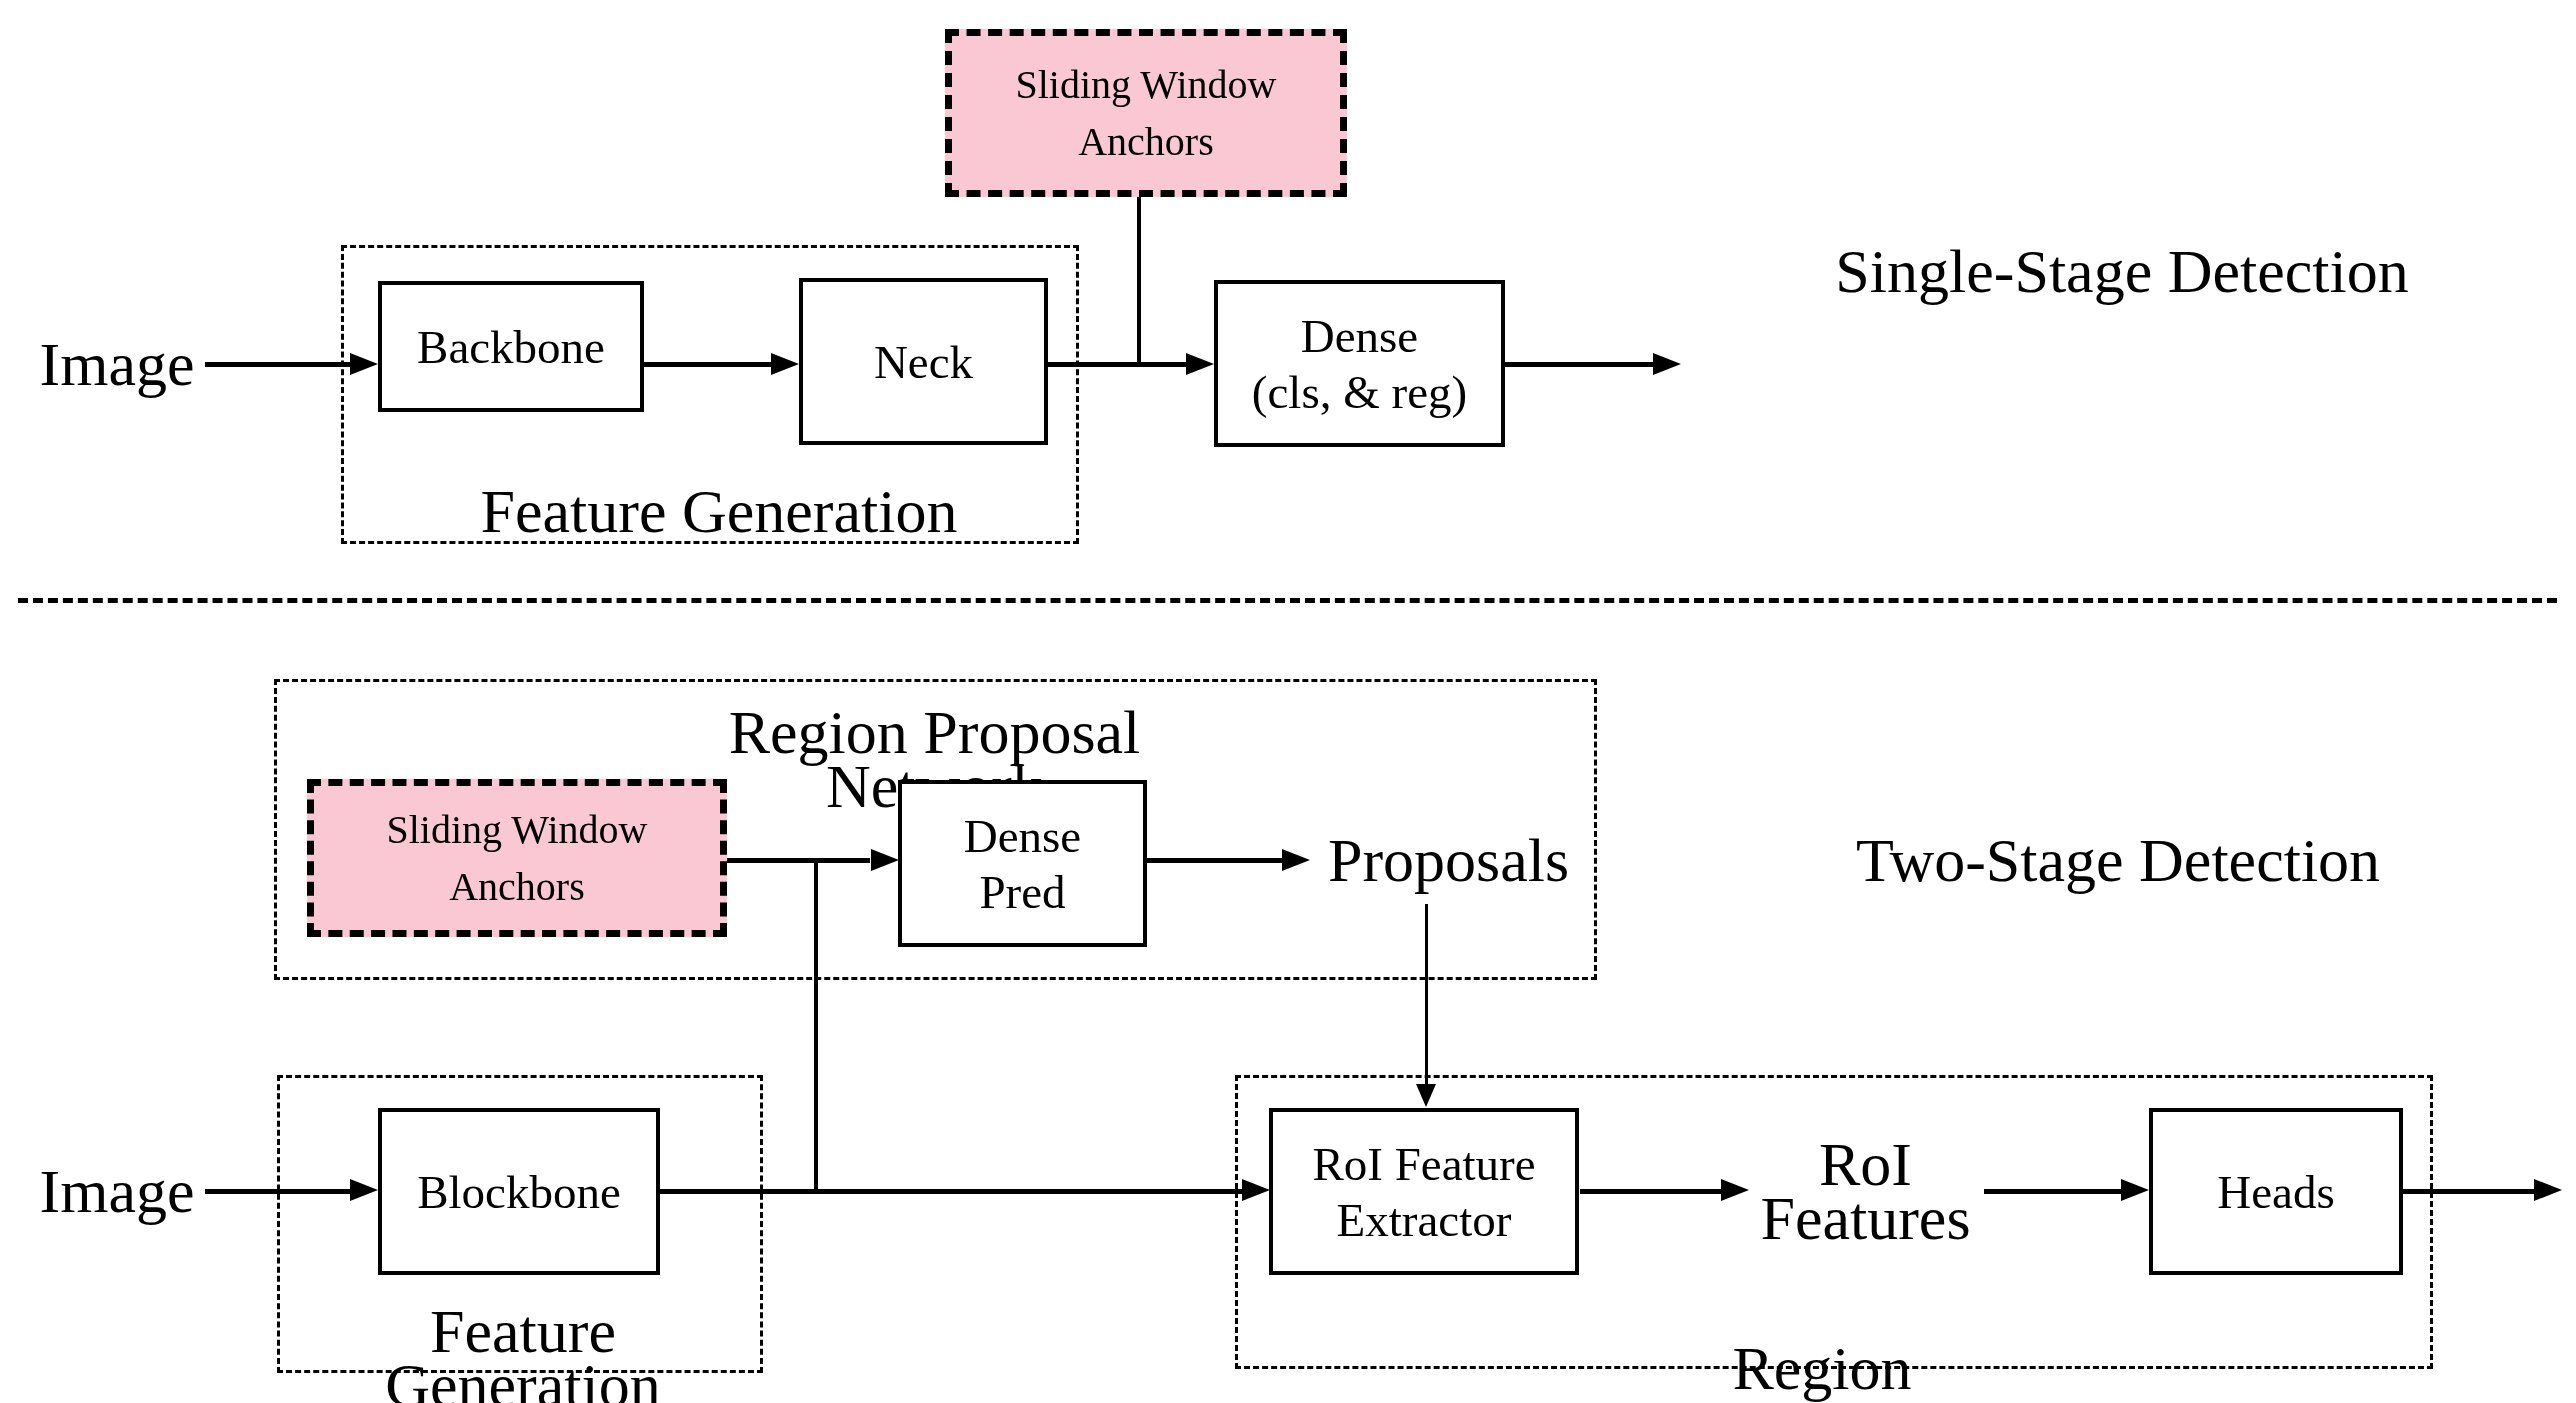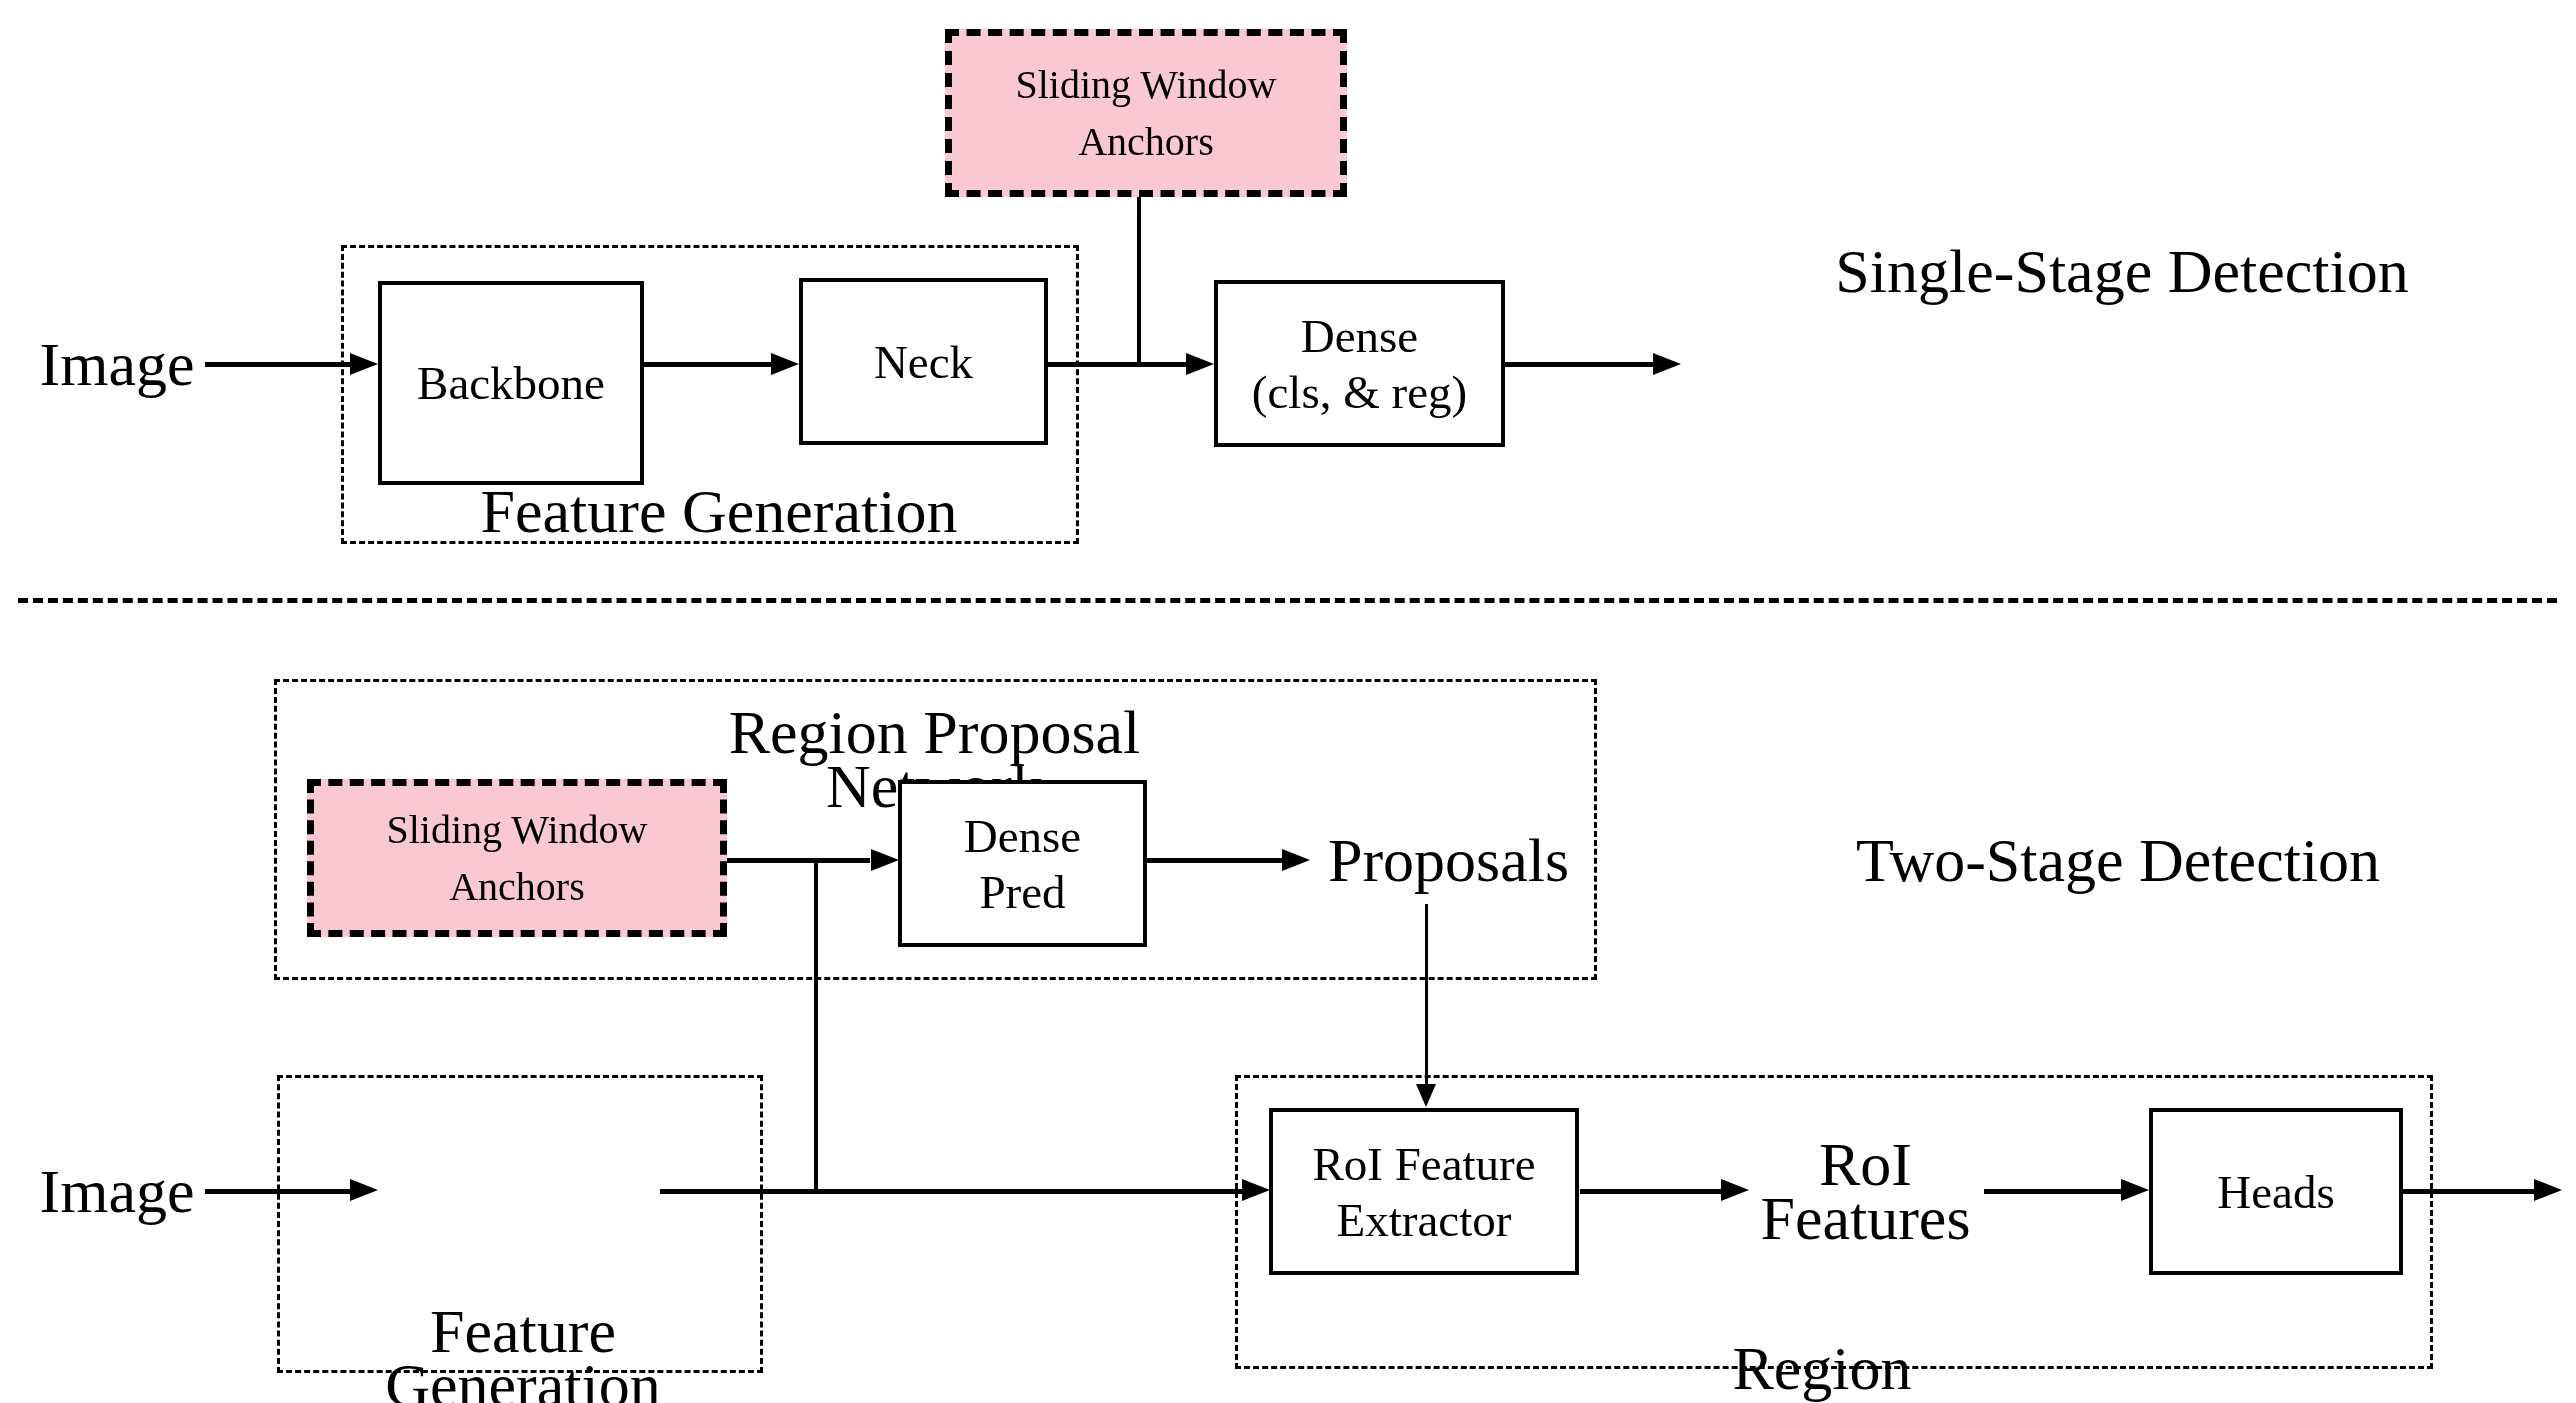--- a/index.html
+++ b/index.html
@@ -59,21 +59,21 @@
   <div class="hline" style="left:1048px; top:362px; width:138px;"></div>
   <div class="arr-r" style="left:1186px; top:353px;"></div>
 
   <div class="vline" style="left:1137px; top:195px; height:170px;"></div>
 
   <div class="hline" style="left:1505px; top:362px; width:148px;"></div>
   <div class="arr-r" style="left:1653px; top:353px;"></div>
 
   <div class="lbl" style="left:29px; top:337px; width:176px;">Image</div>
 
-  <div class="box" style="left:378px; top:281px; width:266px; height:204px;">Backbone</div>
+  <div class="box" style="left:378px; top:281px; width:266px; height:131px;">Backbone</div>
 
   <div class="box" style="left:799px; top:278px; width:249px; height:167px;font-family:Liberation Serif, serif;">Neck</div>
 
   <div class="lbl" style="left:441px; top:484px; width:556px;">Feature Generation</div>
 
   <div class="pinkbox" style="left:945px; top:29px; width:402px; height:168px;">Sliding Window
 Anchors</div>
 
   <div class="box" style="left:1214px; top:280px; width:291px; height:167px;">Dense
 (cls, &amp; reg)</div>
@@ -121,20 +121,21 @@
 
   <div class="box" style="left:898px; top:780px; width:249px; height:167px;">Dense
 Pred</div>
 
   <div class="lbl" style="left:1324px; top:833px; width:249px;">Proposals</div>
 
   <div class="lbl" style="left:1796px; top:833px; width:644px;">Two-Stage Detection</div>
 
   <div class="lbl" style="left:29px; top:1164px; width:176px;">Image</div>
 
+  <div class="box" style="left:378px; top:1108px; width:282px; height:167px;">Blockbone</div>
 
   <div class="lbl" style="left:285px; top:1304px; width:476px;">Feature Generation</div>
 
   <div class="box" style="left:1269px; top:1108px; width:310px; height:167px;">RoI Feature
 Extractor</div>
 
   <div class="lbl" style="left:1752px; top:1137px; width:227px;">RoI
 Features</div>
 
   <div class="box" style="left:2149px; top:1108px; width:254px; height:167px;">Heads</div>

